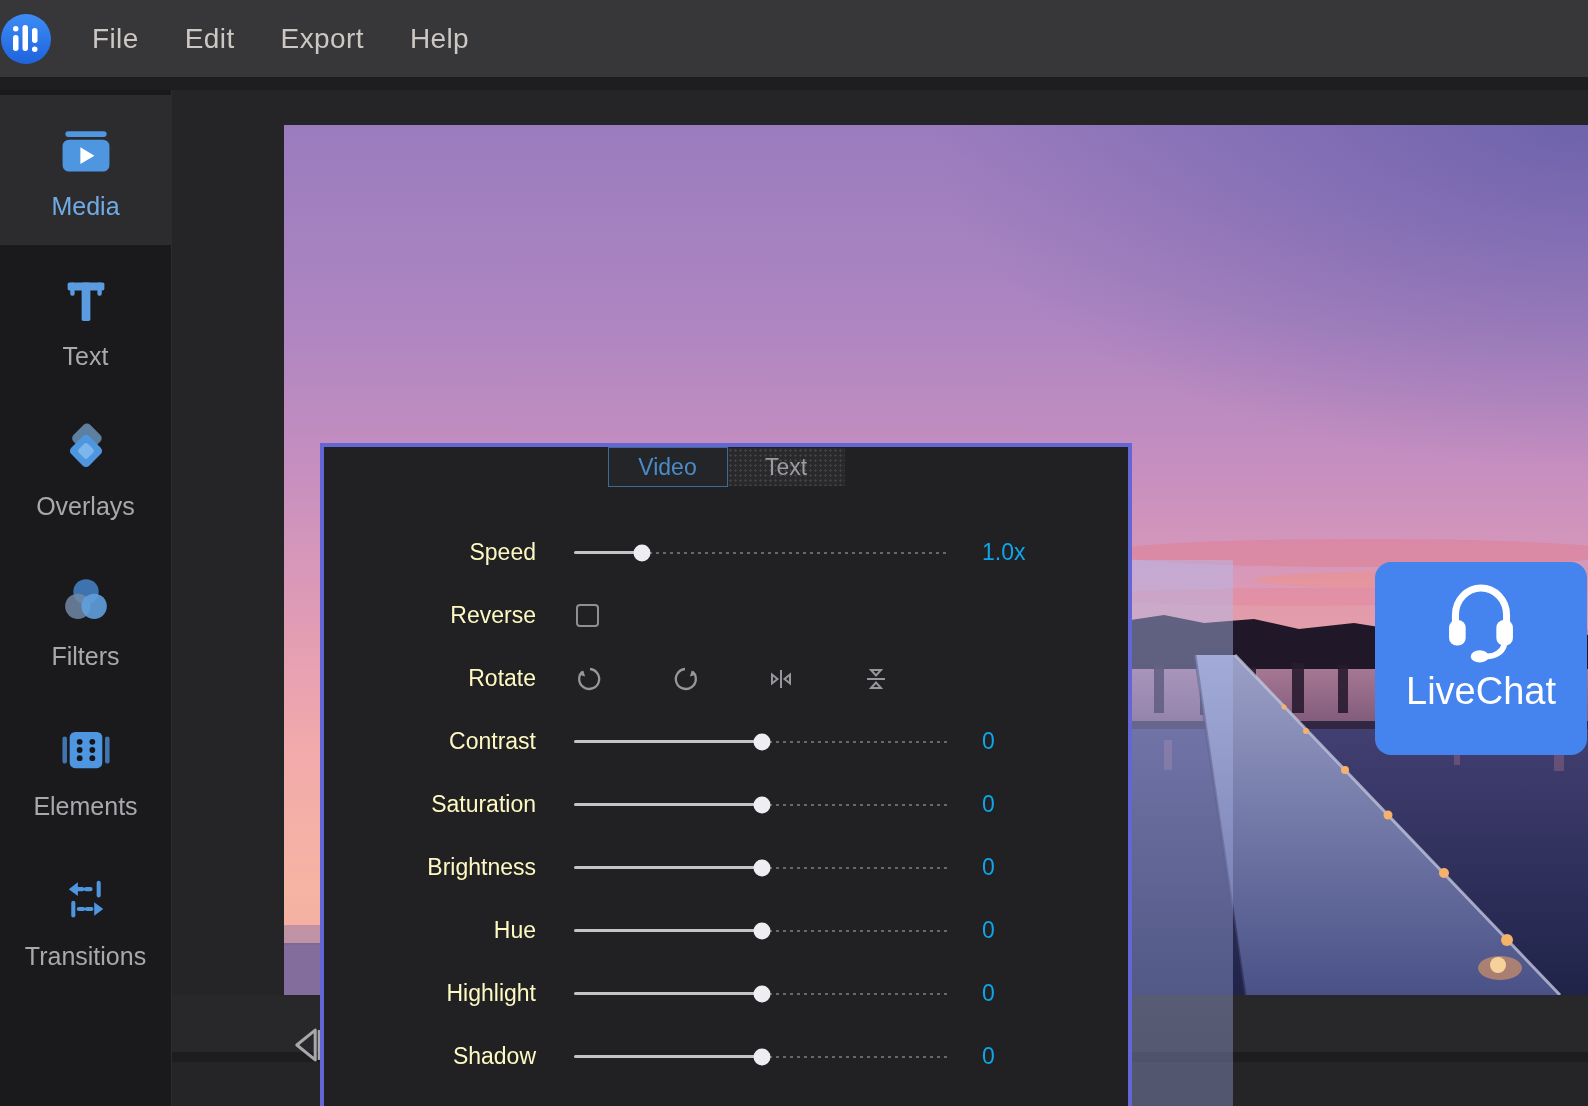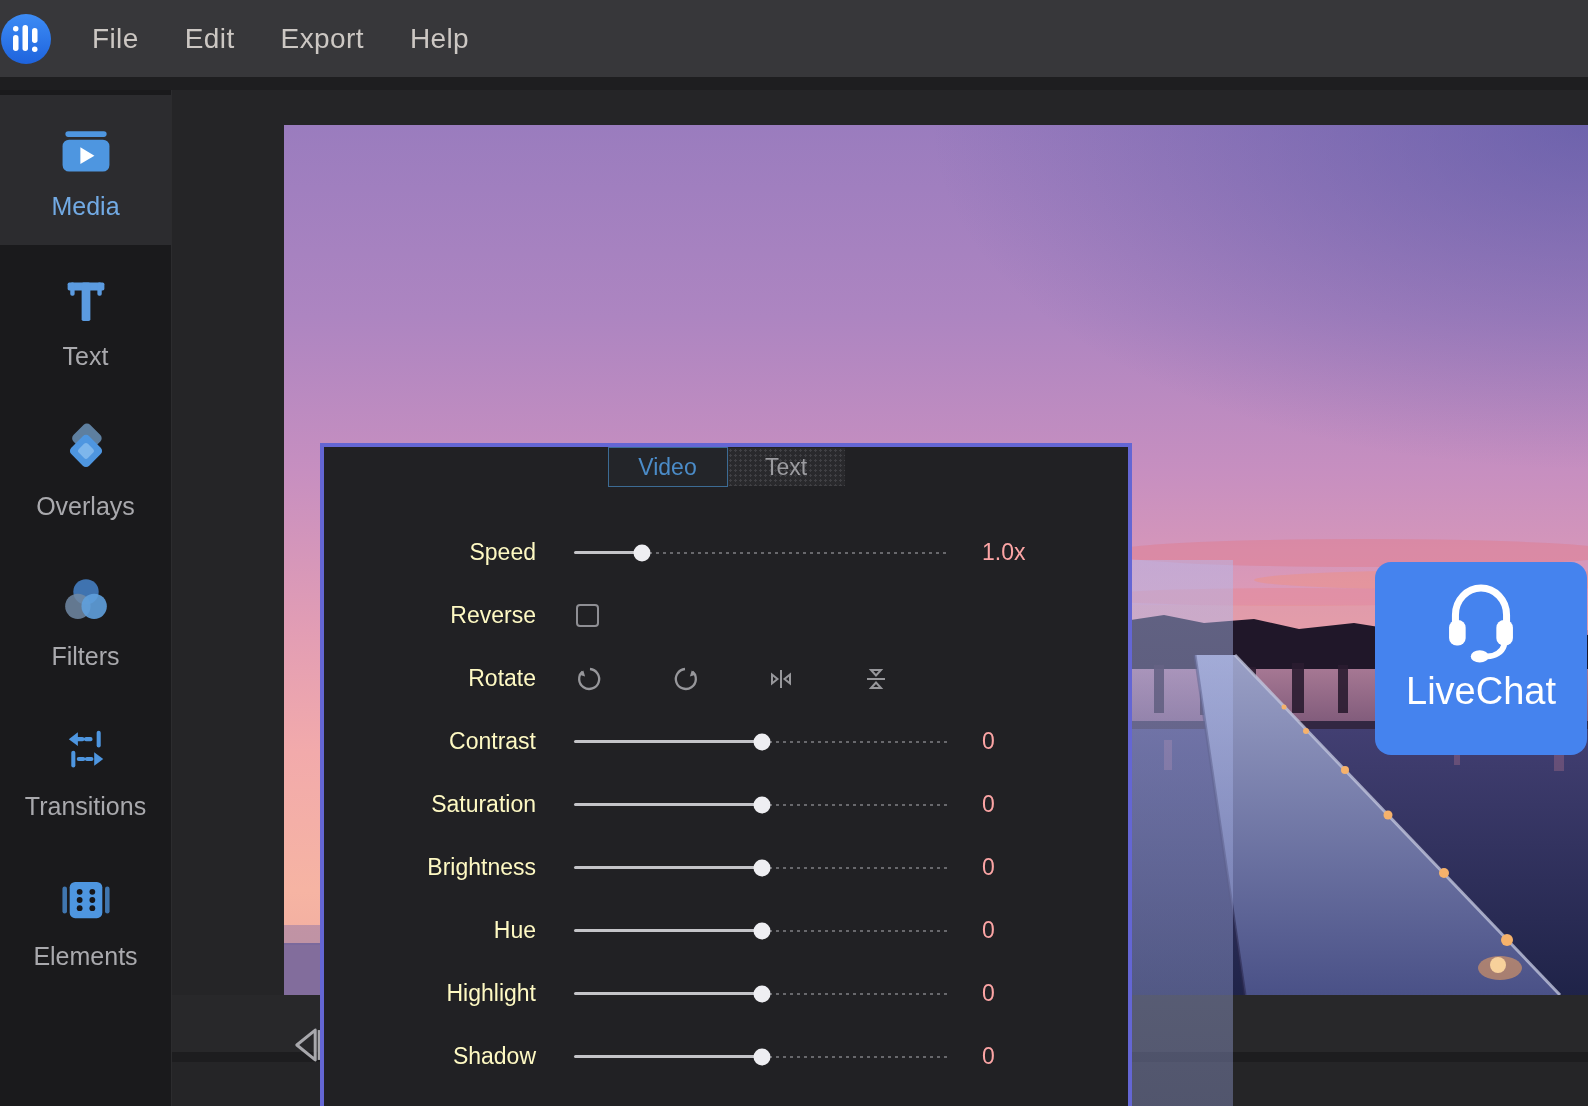--- a/index.html
+++ b/index.html
@@ -50,21 +50,21 @@
   .tab{box-sizing:border-box;display:flex;align-items:center;justify-content:center;
     font-size:23px;cursor:pointer}
   .tab.active{width:120px;height:40px;border:1px solid #3c6b94;color:#4b8cc8;
     background:rgba(60,100,140,.06)}
   .tab:not(.active){width:117px;height:38px;color:#9c9ca0;background-color:#29292c;
     background-image:radial-gradient(#404044 1px, transparent 1.3px);background-size:5px 5px}
   .rows{margin-top:34px}
   .prow{display:flex;align-items:center;height:63px}
   .plabel{width:212px;text-align:right;font-size:23px;color:#fef9c3;flex:0 0 auto}
   .pctl{margin-left:38px;width:375px;flex:0 0 auto;display:flex;align-items:center;position:relative}
-  .pvalue{margin-left:33px;font-size:23px;color:#fca5a5}
+  .pvalue{margin-left:33px;font-size:23px;color:#0ea5e9}
   .track{position:relative;width:375px;height:17px;cursor:pointer}
   .fill{position:absolute;top:7px;left:0;height:3px;background:#c4c4c8;border-radius:2px}
   .dots{position:absolute;top:8px;right:0;height:2px;
     background-image:repeating-linear-gradient(90deg,#68686c 0 3px,transparent 3px 7px)}
   .handle{position:absolute;top:8.5px;width:17px;height:17px;border-radius:50%;
     background:#eeeef2;transform:translate(-50%,-50%);cursor:grab}
   .cb{width:19px;height:19px;border:2px solid #8f8f94;border-radius:4px;margin-left:2px;cursor:pointer}
   .rot{display:flex;width:314px;justify-content:space-between;margin-left:2px}
   .rot span{width:28px;height:28px;display:inline-block;cursor:pointer}
 
@@ -226,48 +226,48 @@
         <svg viewBox="0 0 64 64" width="58" height="58">
           <circle cx="32" cy="23" r="14" fill="#4178b8" opacity="0.95"></circle>
           <circle cx="23" cy="39" r="14" fill="#7189a4" opacity="0.85"></circle>
           <circle cx="41" cy="39" r="14" fill="#5fa0dd" opacity="0.9"></circle>
         </svg>
       </span>
       <span class="side-label">Filters</span>
     </div>
     <div class="side-item">
       <span class="side-icon">
-        <svg viewBox="0 0 64 64" width="58" height="58" fill="none" stroke="#4e96e0" stroke-width="4.5" stroke-linecap="round">
-          <path d="M23 20 H40" stroke-dasharray="5 4"></path>
-          <path d="M13 20 l10 -7.5 v15 z" fill="#4e96e0" stroke="none"></path>
-          <path d="M46 13 v14"></path>
-          <path d="M24 42 H41" stroke-dasharray="5 4"></path>
-          <path d="M51 42 l-10 -7.5 v15 z" fill="#4e96e0" stroke="none"></path>
-          <path d="M18 35 v14"></path>
-        </svg>
-      </span>
-      <span class="side-label">Transitions</span>
-    </div>
-    <div class="side-item">
-      <span class="side-icon">
         <svg viewBox="0 0 64 64" width="58" height="58">
           <rect x="6" y="17" width="5" height="30" rx="2.5" fill="#4e96e0" opacity="0.75"></rect>
           <rect x="53" y="17" width="5" height="30" rx="2.5" fill="#4e96e0" opacity="0.75"></rect>
           <rect x="14" y="12" width="36" height="40" rx="6" fill="#4e96e0"></rect>
           <g fill="#16161a">
             <circle cx="25" cy="23" r="3.2"></circle>
             <circle cx="39" cy="23" r="3.2"></circle>
             <circle cx="25" cy="32" r="3.2"></circle>
             <circle cx="39" cy="32" r="3.2"></circle>
             <circle cx="25" cy="41" r="3.2"></circle>
             <circle cx="39" cy="41" r="3.2"></circle>
           </g>
         </svg>
       </span>
       <span class="side-label">Elements</span>
+    </div>
+    <div class="side-item">
+      <span class="side-icon">
+        <svg viewBox="0 0 64 64" width="58" height="58" fill="none" stroke="#4e96e0" stroke-width="4.5" stroke-linecap="round">
+          <path d="M23 20 H40" stroke-dasharray="5 4"></path>
+          <path d="M13 20 l10 -7.5 v15 z" fill="#4e96e0" stroke="none"></path>
+          <path d="M46 13 v14"></path>
+          <path d="M24 42 H41" stroke-dasharray="5 4"></path>
+          <path d="M51 42 l-10 -7.5 v15 z" fill="#4e96e0" stroke="none"></path>
+          <path d="M18 35 v14"></path>
+        </svg>
+      </span>
+      <span class="side-label">Transitions</span>
     </div>
   </div>
 
 <div class="dialog">
   <div class="tabs">
       <div class="tab active">Video</div>
       <div class="tab">Text</div>
     </div>
   <div class="rows">
       <div class="prow">

